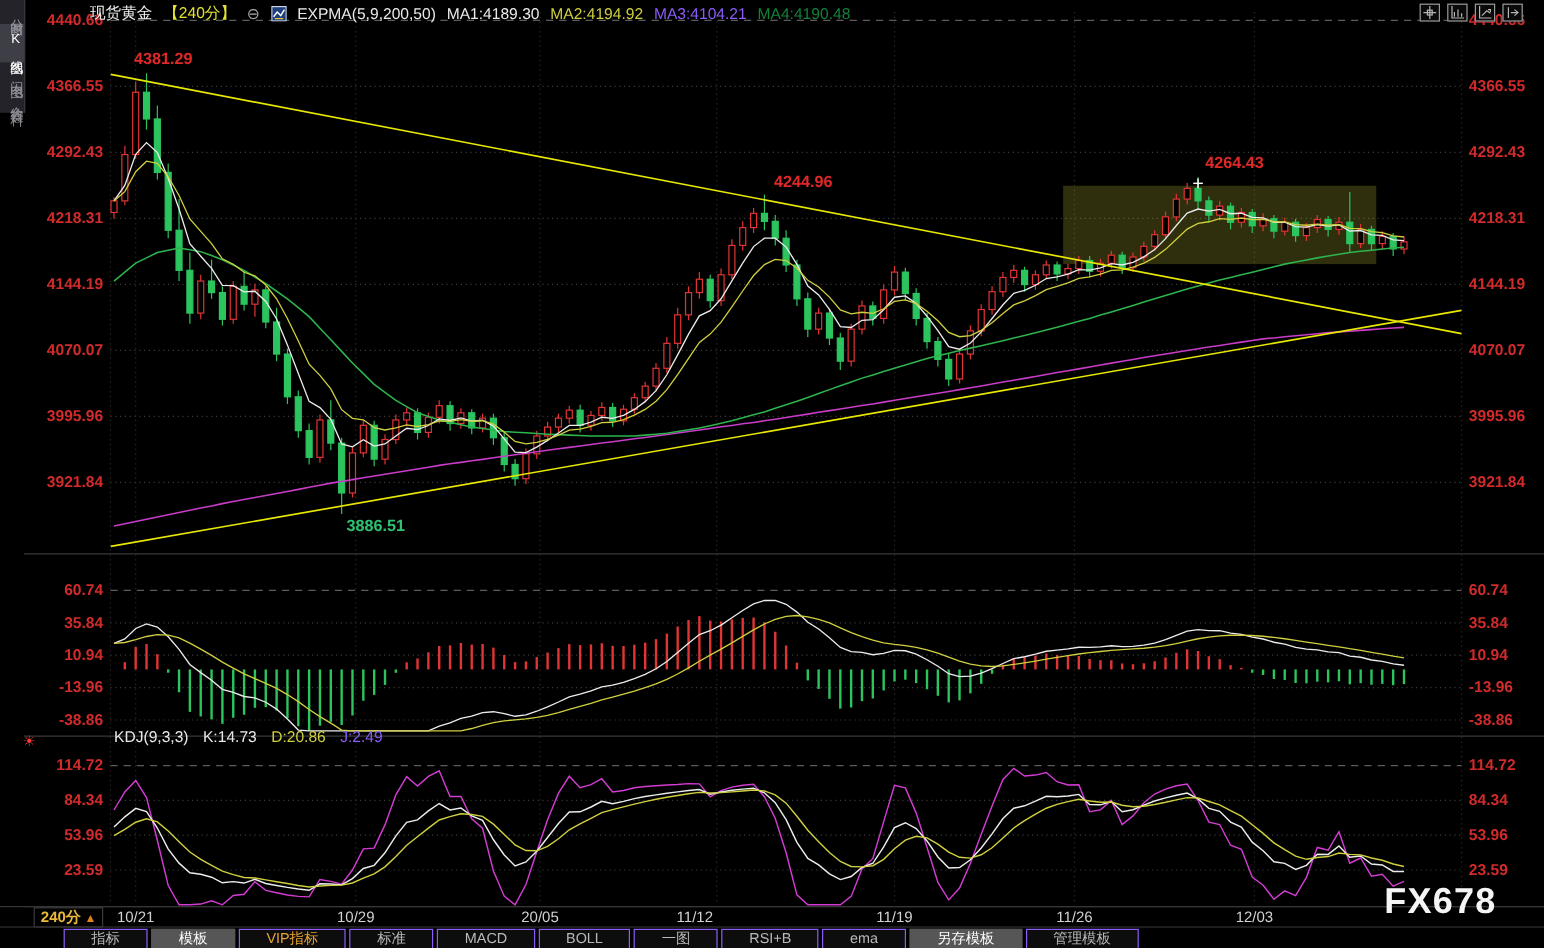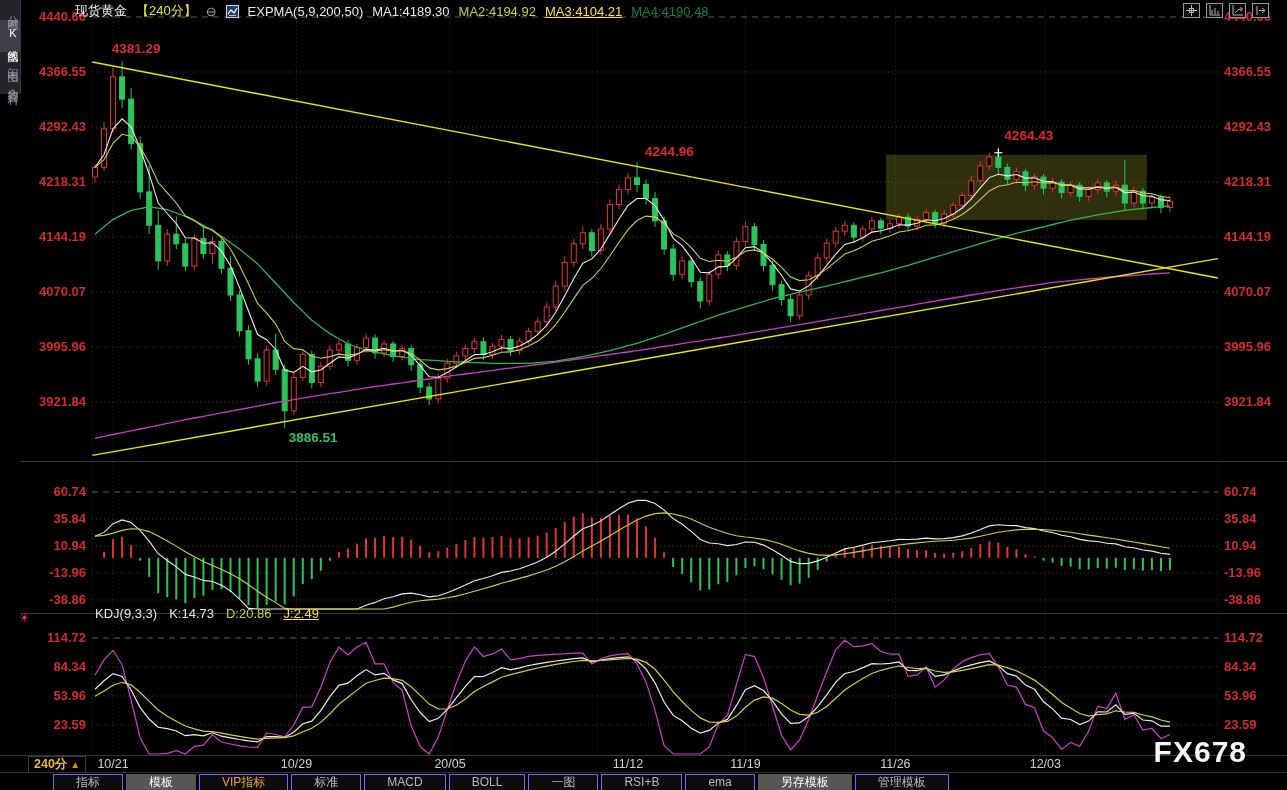--- a/index.html
+++ b/index.html
@@ -7,21 +7,21 @@
        font-family:"Liberation Sans",sans-serif;}
   #chart{position:absolute;left:0;top:0;}
   
   #sidebar{position:absolute;left:0;top:0;width:20px;background:#232329;border-right:1px solid #38383e;}
   .side-tab{writing-mode:vertical-rl;text-orientation:upright;width:20px;box-sizing:border-box;
             color:#8f8f97;font-size:11px;letter-spacing:2px;padding:7px 0 7px 0;text-align:center;cursor:pointer;}
   .side-tab.active{background:#3e3e46;color:#ffffff;}
   
   #header{position:absolute;left:75px;top:2px;height:18px;display:flex;align-items:center;gap:9px;
           font-size:13px;white-space:nowrap;text-align:center;}
-  .w{color:#e9e9e9;} .y{color:#cfcf3f;} .m{color:#fde047;text-decoration:underline;} .g{color:#15803d;}
+  .w{color:#e9e9e9;} .y{color:#cfcf3f;} .m{color:#8b5cf6;} .g{color:#15803d;}
   .sym{color:#f0f0f0;} .intv{color:#e3e332;}
   .mini{color:#a9a9a9;font-size:13px;cursor:pointer;}
   .chart-ico{display:inline-flex;}
   
   #winbtns{position:absolute;right:18px;top:3px;display:flex;gap:6px;}
   .wb{width:15px;height:13px;border:1px solid #9a9a9a;display:flex;align-items:center;justify-content:center;cursor:pointer;background:#0a0a0a;}
   
   #macdhdr,#kdjhdr{position:absolute;left:95px;display:flex;gap:12px;font-size:13px;white-space:nowrap;}
   #macdhdr{top:464px;} #kdjhdr{top:606px;}
   #sun{position:absolute;left:19px;top:611px;color:#ff3a3a;font-size:12px;cursor:pointer;}
@@ -573,21 +573,21 @@
     <span class="m">J:2.49</span>
   </div>
 
   <span id="sun">☀</span>
 
   <div id="dates">
     <span id="intvb"><b>240分</b><i>▲</i></span>
   <span class="dlab" style="left: 113.067px;">10/21</span>
       <span class="dlab" style="left: 296.449px;">10/29</span>
       <span class="dlab" style="left: 450.02px;">20/05</span>
-      <span class="dlab" style="left: 628px;">11/12</span>
+      <span class="dlab" style="left: 579px;">11/12</span>
       <span class="dlab" style="left: 745.419px;">11/19</span>
       <span class="dlab" style="left: 895.377px;">11/26</span>
       <span class="dlab" style="left: 1045.33px;">12/03</span>
     </div>
 
   <div id="tbline"></div>
   <div id="toolbar">
       <div class="tb">指标</div>
       <div class="tb selected">模板</div>
       <div class="tb vip">VIP指标</div>

